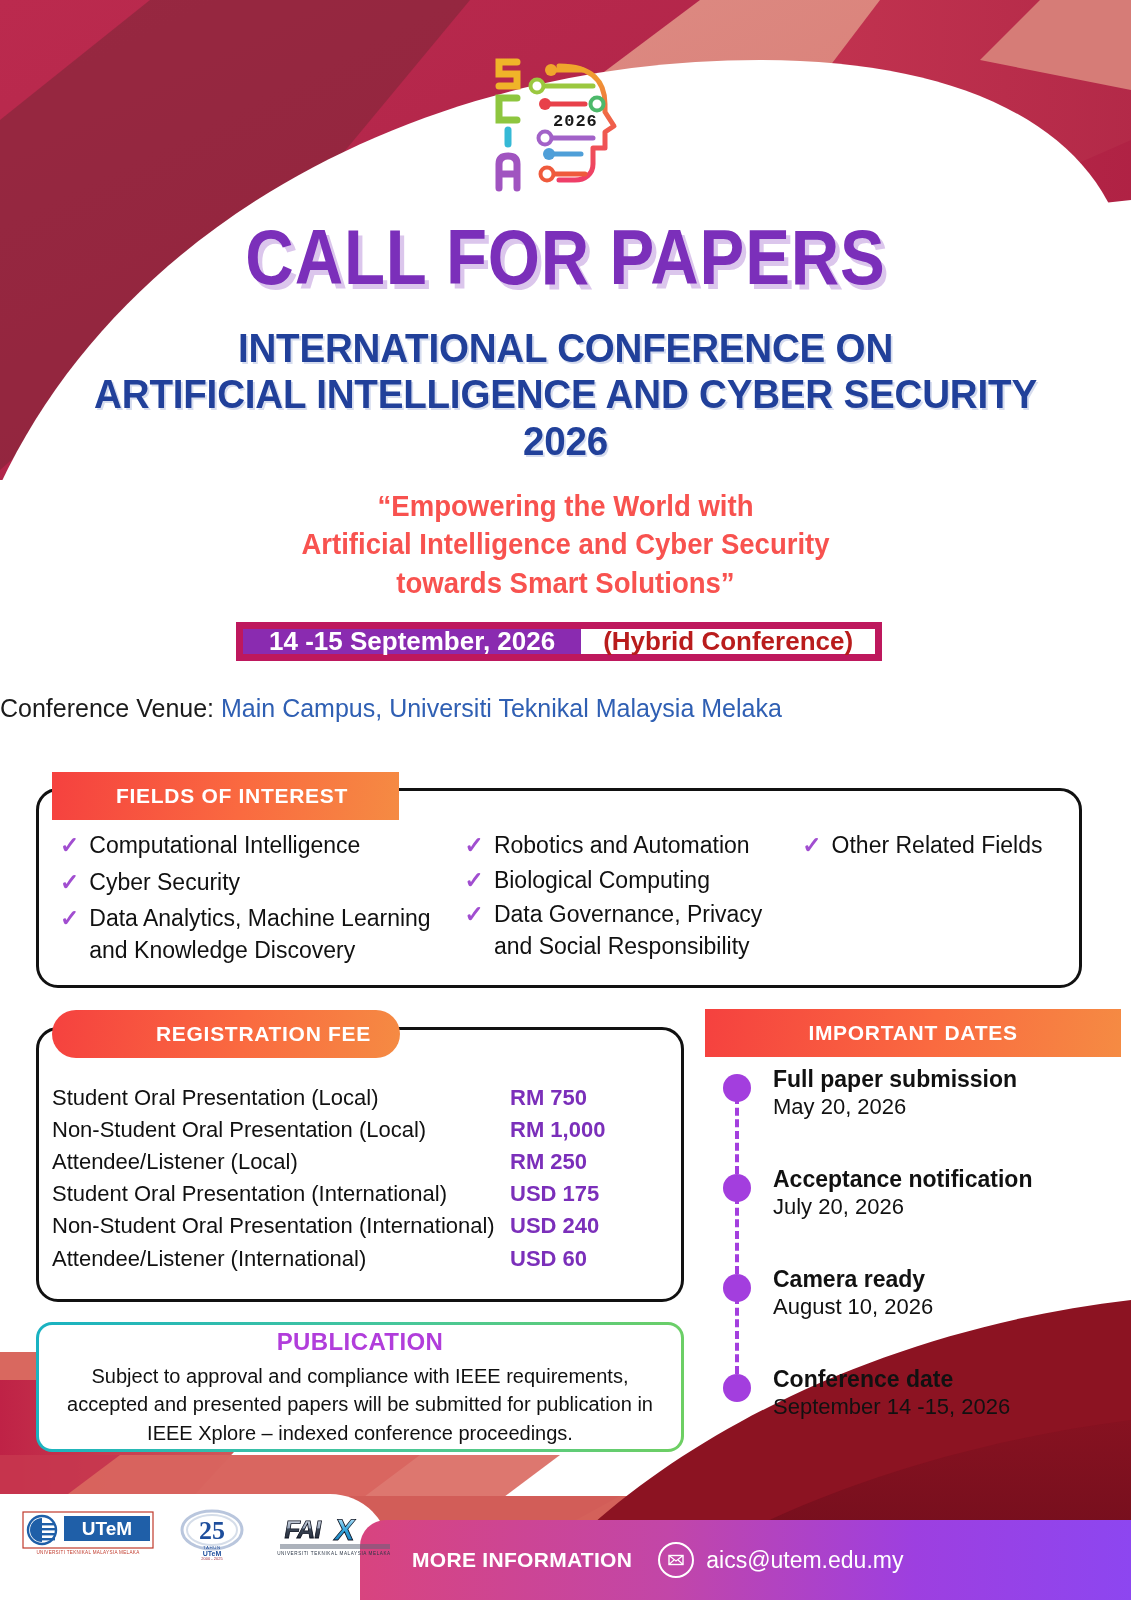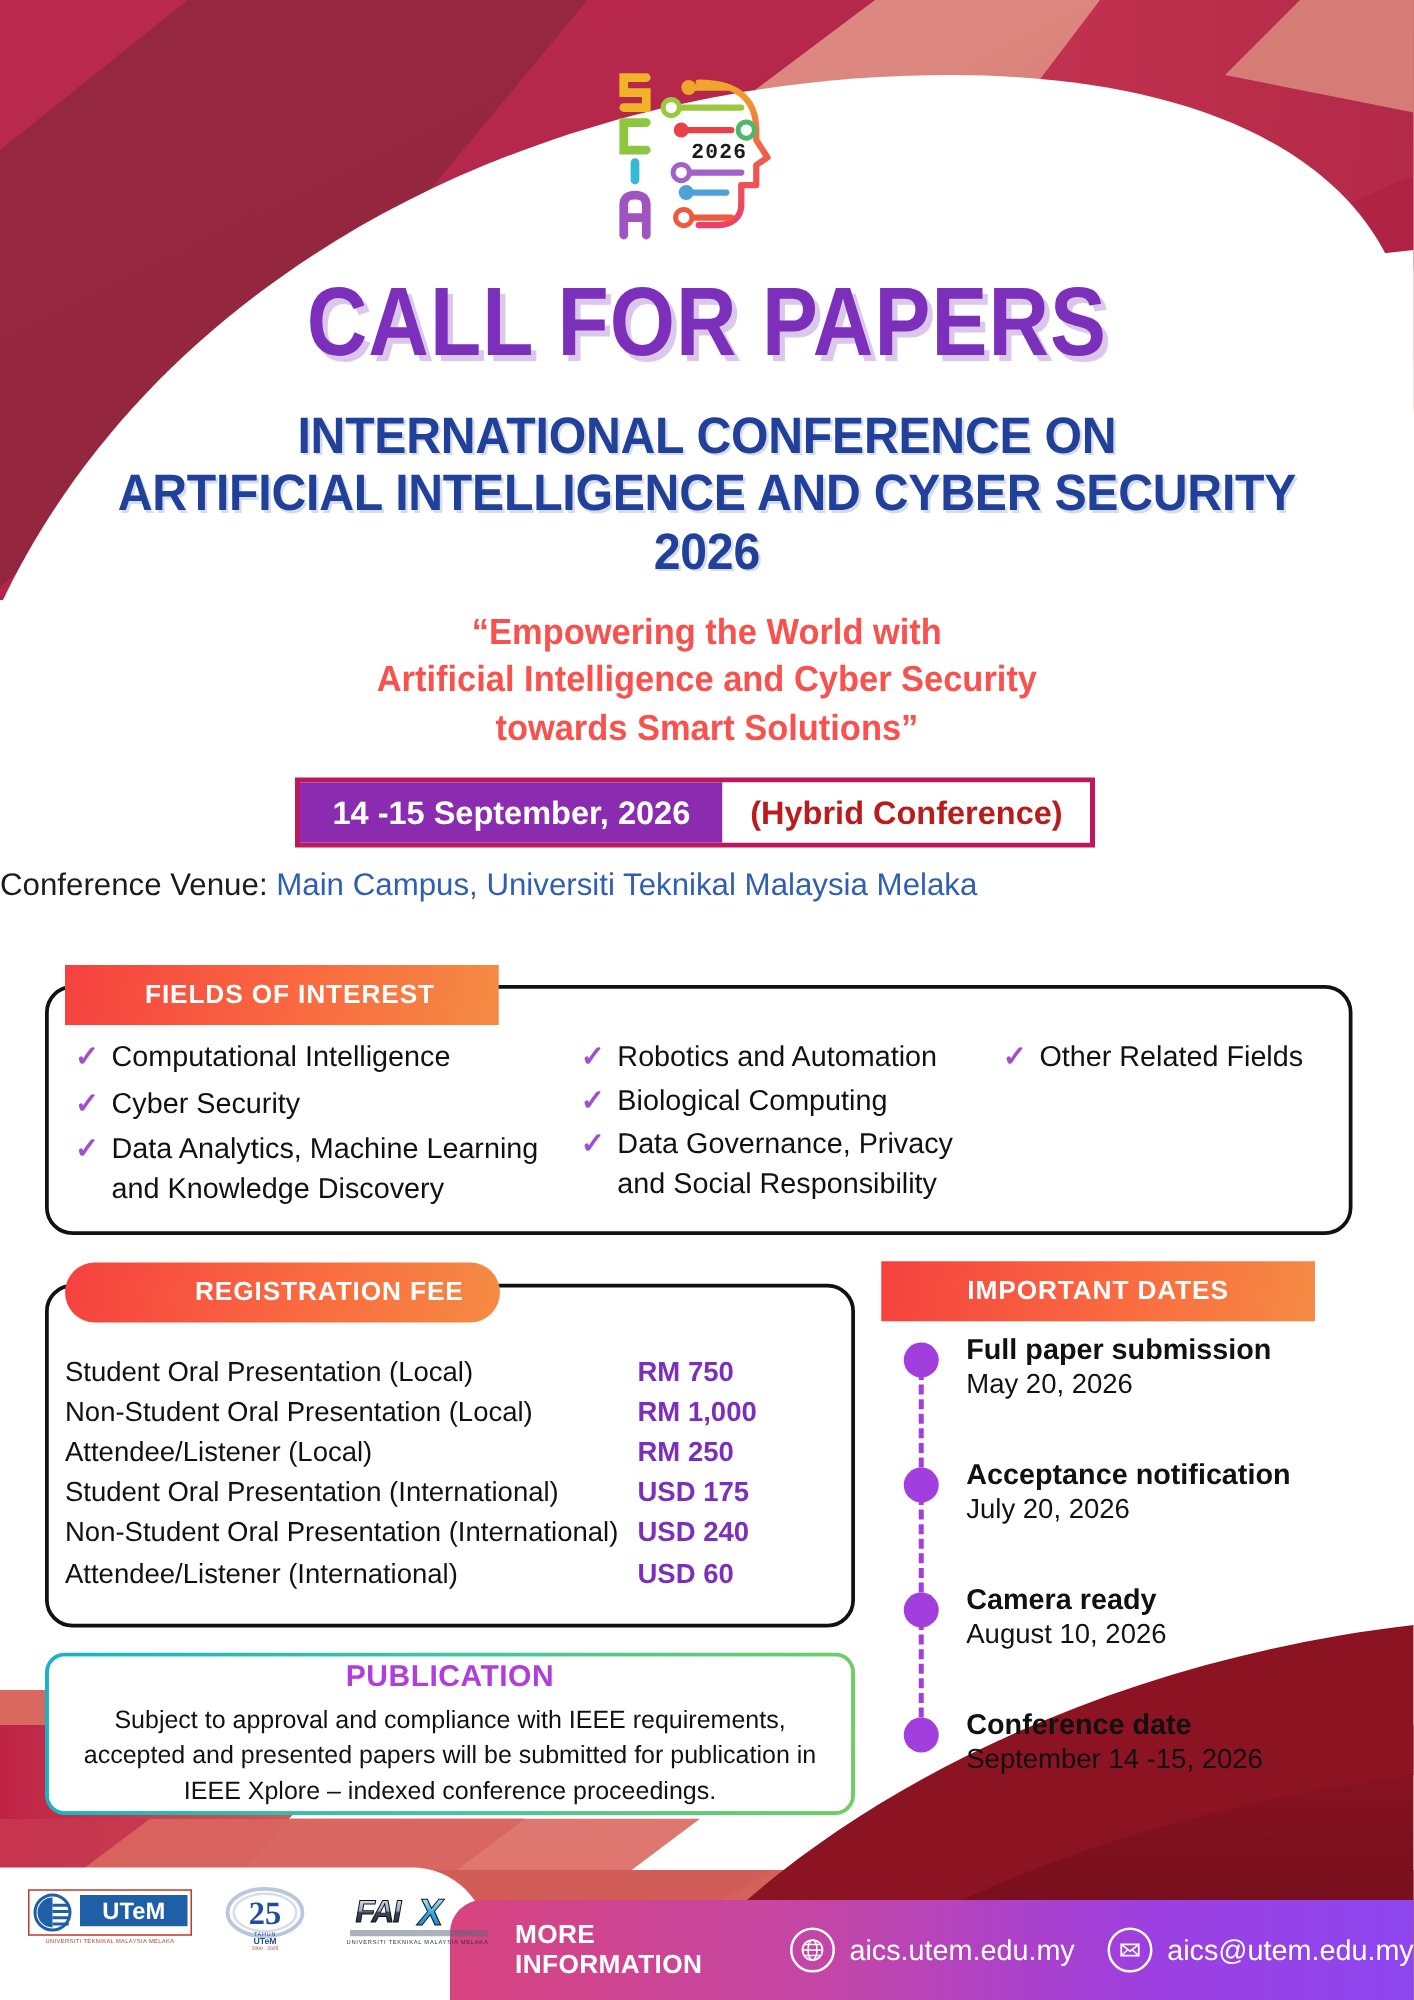--- a/index.html
+++ b/index.html
@@ -41,22 +41,22 @@
   }
   .tagline{
     position:absolute;top:487px;left:0;right:0;text-align:center;
     color:#f8524f;font-weight:bold;font-size:29px;line-height:1.32;
     transform:scaleX(.95);
   }
 
   
   .dateband{
     position:absolute;top:622px;left:236px;
-    display:flex;align-items:stretch;height:56px;
-    border:4px solid #be185d;box-sizing:border-box;
+    display:flex;align-items:stretch;height:39px;
+    border:7px solid #be185d;box-sizing:border-box;
   }
   .dateband .dleft{
     background:#8a2bb0;color:#fff;font-size:26px;font-weight:bold;
     display:flex;align-items:center;padding:0 26px;transform-origin:left center;
   }
   .dateband .dright{
     background:#fff;color:#b91c1c;font-size:26px;font-weight:bold;
     display:flex;align-items:center;padding:0 22px;
   }
 
@@ -95,21 +95,21 @@
 
   
   #reg-card{left:36px;top:1027px;width:648px;height:275px;}
   #reg-tab{left:52px;top:1010px;width:348px;height:48px;padding-left:104px;border-radius:24px;}
   .reg-list{position:absolute;left:52px;top:1082px;width:620px;}
   .reg-row{display:flex;align-items:baseline;font-size:22px;color:#111;line-height:1.46;}
   .reg-label{width:458px;}
   .reg-price{color:#7b2fba;font-weight:bold;font-size:22px;}
 
   
-  #dates-tab{left:705px;top:1009px;width:347px;height:48px;justify-content:center;}
+  #dates-tab{left:705px;top:1009px;width:416px;height:48px;justify-content:center;}
   .timeline{position:absolute;left:716px;top:1066px;width:400px;}
   .tl-item{position:relative;padding-left:57px;height:100px;box-sizing:border-box;}
   .tl-dot{
     position:absolute;left:7px;top:8px;width:28px;height:28px;border-radius:50%;
     background:#a33ede;
   }
   .tl-line{
     position:absolute;left:19px;top:30px;width:0;height:78px;
     border-left:4px dashed #a33ede;
   }
@@ -453,32 +453,20 @@
           </g>
           <rect x="10" y="33" width="110" height="5" fill="#5a6578" opacity=".5"></rect>
           <text x="64" y="44" text-anchor="middle" font-family="'Liberation Sans',sans-serif" font-size="4.6" fill="#2b3646" letter-spacing=".6">UNIVERSITI TEKNIKAL MALAYSIA MELAKA</text>
         </svg>
       </div>
     </div>
 
     <div class="foot-bar">
       <span class="more-info">MORE INFORMATION</span>
 
-      <span class="contact">
-        <span class="cicon">
-          <svg width="20" height="20" viewBox="0 0 20 20">
-            <circle cx="10" cy="10" r="8" fill="none" stroke="#fff" stroke-width="1.4"></circle>
-            <ellipse cx="10" cy="10" rx="3.6" ry="8" fill="none" stroke="#fff" stroke-width="1.2"></ellipse>
-            <line x1="2" y1="10" x2="18" y2="10" stroke="#fff" stroke-width="1.2"></line>
-            <line x1="3.4" y1="5.6" x2="16.6" y2="5.6" stroke="#fff" stroke-width="1.1"></line>
-            <line x1="3.4" y1="14.4" x2="16.6" y2="14.4" stroke="#fff" stroke-width="1.1"></line>
-          </svg>
-        </span>
-        <span>aics.utem.edu.my</span>
-      </span>
 
       <span class="contact" style="margin-left:22px;">
         <span class="cicon">
           <svg width="20" height="20" viewBox="0 0 20 20">
             <rect x="3" y="5.5" width="14" height="9" fill="none" stroke="#fff" stroke-width="1.4"></rect>
             <path d="M3,5.5 L10,11 L17,5.5" fill="none" stroke="#fff" stroke-width="1.3"></path>
             <path d="M3,14.5 L8,10 M17,14.5 L12,10" fill="none" stroke="#fff" stroke-width="1.1"></path>
           </svg>
         </span>
         <span>aics@utem.edu.my</span>

